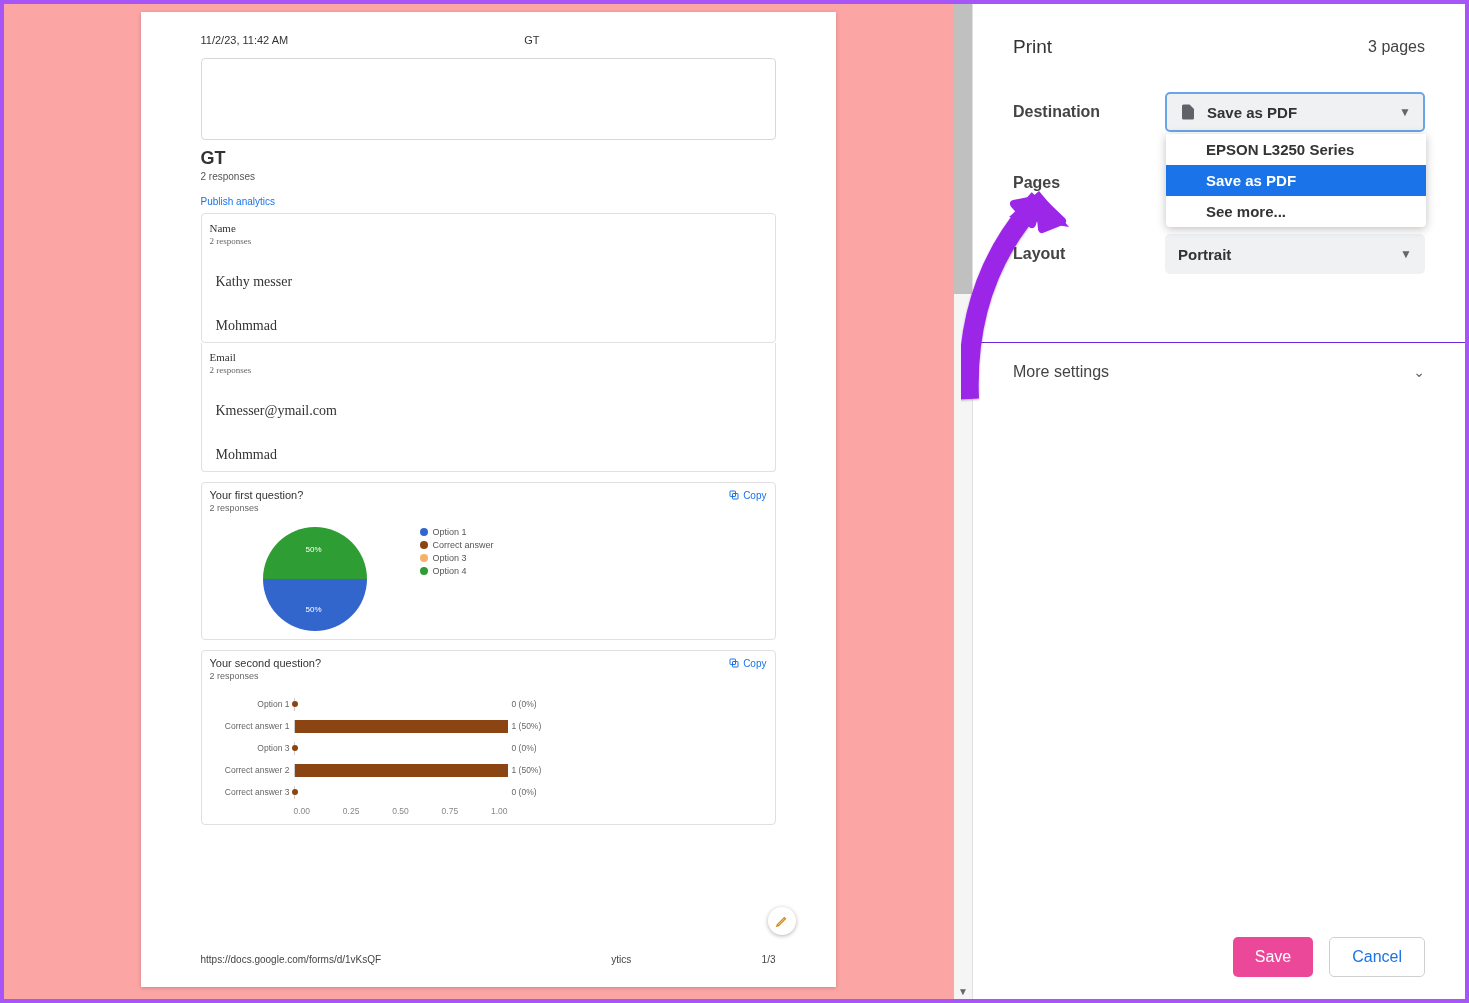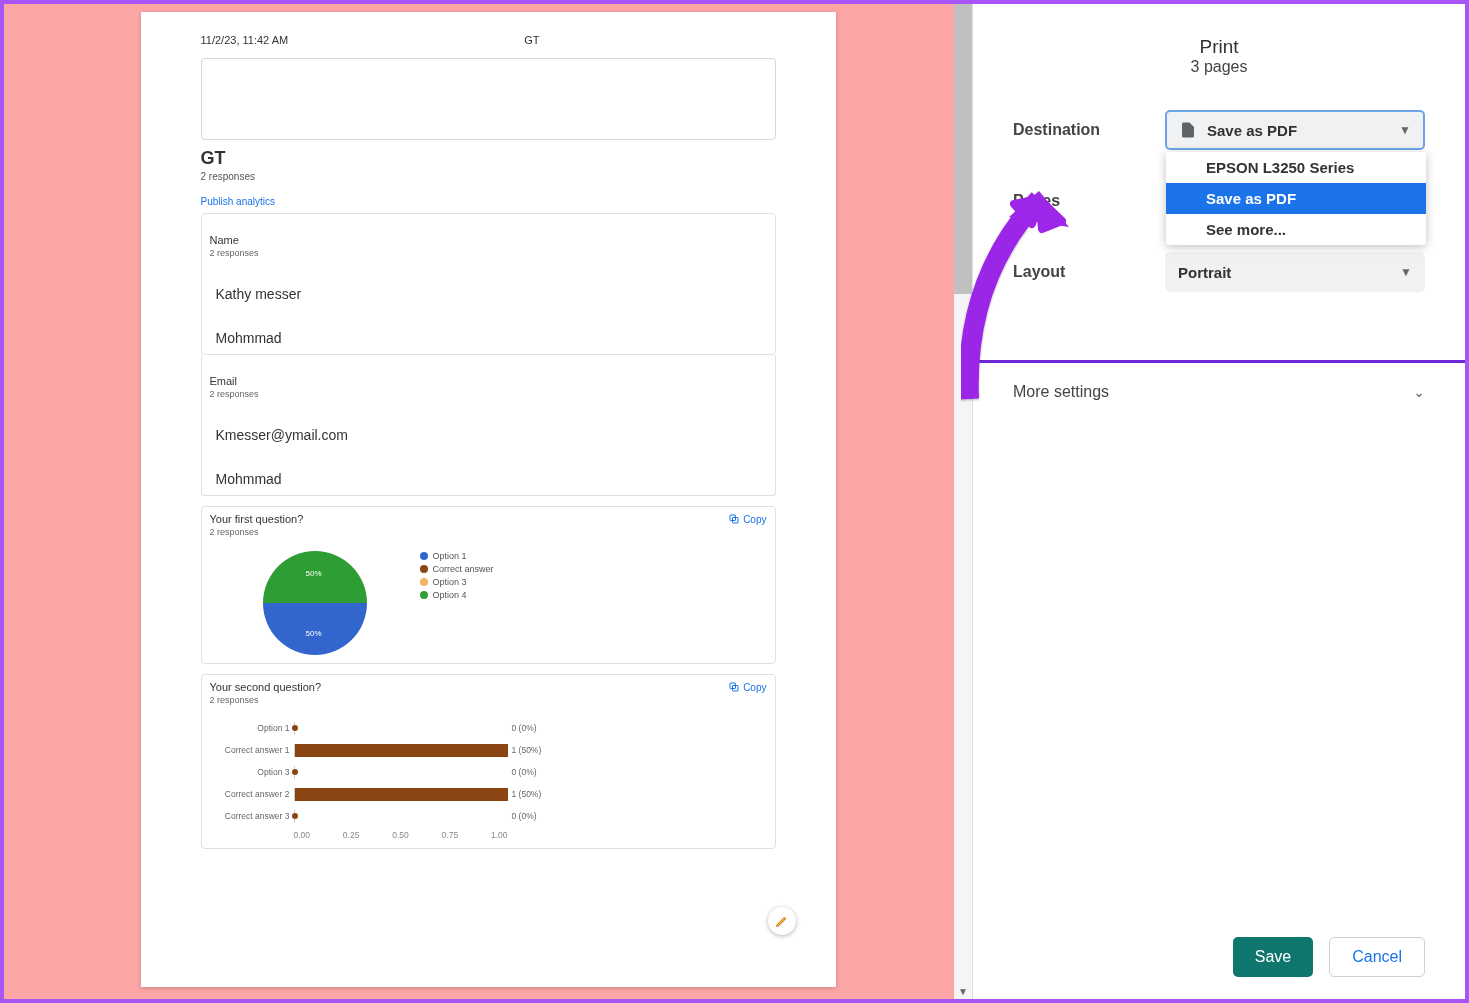--- a/index.html
+++ b/index.html
@@ -11,21 +11,21 @@
 .scrollbar-arrow-up { position: absolute; top: 2px; left: 4px; font-size: 10px; color: #666; }
 .scrollbar-arrow-down { position: absolute; bottom: 2px; left: 4px; font-size: 10px; color: #666; }
 .page { width: 695px; height: 975px; background: #fff; box-shadow: 0 1px 4px rgba(0,0,0,.2); position: relative; padding: 22px 60px; font-size: 11px; color: #333; }
 .page-header { display: flex; justify-content: space-between; font-size: 11px; color: #333; }
 .page-title-top { font-size: 11px; }
 .doc-body { margin-top: 12px; }
 .blank-box { border: 1px solid #d8d8d8; border-radius: 4px; height: 82px; }
 .doc-title { font-size: 18px; font-weight: bold; margin-top: 8px; }
 .resp-count { font-size: 10px; color: #555; margin-top: 2px; }
 .publish-link { color: #1a73e8; font-size: 10px; margin-top: 14px; display: block; }
-.section { border: 1px solid #e0e0e0; border-radius: 4px; margin-top: 6px; padding: 20px 8px 8px 8px; }
+.section { border: 1px solid #e0e0e0; border-radius: 4px; margin-top: 6px; padding: 8px 8px 8px 8px; font-family: Liberation Serif, serif; }
 .section-nb { border-top: none; border-radius: 0 0 4px 4px; margin-top: 0;}
 .sec-label { font-size: 11px; color: #333; }
 .sec-sub { font-size: 9px; color: #666; margin-top: 2px; }
 .resp-item { font-size: 14px; color: #333; margin-top: 28px; margin-left: 6px; }
 .quiz-title { font-weight: bold; font-size: 11px; padding: 8px 6px; }
 .q-section { border: 1px solid #e0e0e0; border-radius: 4px; margin-top: 10px; padding: 6px 8px 8px 8px; position: relative; }
 .q-header { display: flex; justify-content: space-between; align-items: center; }
 .q-title { font-size: 11px; color: #333; }
 .copy-btn { color: #1a73e8; font-size: 10px; display: flex; align-items: center; gap: 3px; }
 .copy-icon { width: 12px; height: 12px; }
@@ -39,40 +39,40 @@
 .bar-label { width: 84px; text-align: right; font-size: 8.5px; color: #666; padding-right: 4px; }
 .bar-track { width: 214px; height: 13px; background: #fff; position: relative; border-left: 1px solid #ccc; }
 .bar-fill { height: 100%; background: #8b4513; position: absolute; left: 0; top: 0; }
 .bar-dot { width: 6px; height: 6px; background: #8b4513; border-radius: 50%; position: absolute; left: -3px; top: 3.5px; }
 .bar-value { font-size: 8.5px; color: #666; margin-left: 4px; }
 .bar-axis { display: flex; margin-left: 84px; width: 214px; justify-content: space-between; font-size: 8.5px; color: #888; margin-top: 3px; }
 .page-footer { position: absolute; bottom: 22px; left: 60px; right: 60px; display: flex; justify-content: space-between; font-size: 10px; color: #444; }
 .fab { position: absolute; bottom: 52px; right: 40px; width: 28px; height: 28px; background: #fff; border-radius: 50%; box-shadow: 0 1px 4px rgba(0,0,0,.3); display: flex; align-items: center; justify-content: center; }
 .print-panel { width: 493px; background: #fff; display: flex; flex-direction: column; border-left: 1px solid #e0e0e0; }
 .panel-top { padding: 32px 40px 18px 40px; }
-.panel-header { display: flex; justify-content: space-between; align-items: center; margin-bottom: 34px; flex-direction: column; }
+.panel-header { display: flex; justify-content: space-between; align-items: center; margin-bottom: 34px; }
 .panel-title { font-size: 19px; color: #333; }
 .page-count { font-size: 16px; color: #444; font-weight: 500; }
 .setting-row { display: flex; align-items: center; margin-bottom: 42px; font-weight: bold; }
 .setting-label { width: 170px; font-size: 16px; color: #444; }
 .setting-control { flex: 1; }
 .select-box { width: 260px; height: 40px; background: #f0f1f3; border: 2px solid #6ba5e8; border-radius: 5px; display: flex; align-items: center; padding: 0 12px; position: relative; cursor: pointer; }
 .select-box.plain { border: 1px solid transparent; }
 .select-icon { width: 18px; height: 18px; margin-right: 10px; }
 .select-text { flex: 1; font-size: 15px; color: #333; }
 .select-arrow { font-size: 12px; color: #666; }
 .dropdown-menu { position: absolute; top: 40px; left: -1px; width: 260px; background: #fff; box-shadow: 0 2px 10px rgba(0,0,0,.25); border-radius: 0 0 4px 4px; z-index: 10; overflow: hidden; }
 .dropdown-item { padding: 7px 14px 7px 40px; font-size: 15px; color: #333; cursor: pointer; }
 .dropdown-item.selected { background: #1a73e8; color: #fff; }
-.more-settings { border-top: 3px solid #6d28d9; padding: 20px 40px; display: flex; justify-content: space-between; align-items: center; cursor: pointer; margin-top: 8px; }
+.more-settings { border-top: 1px solid #6d28d9; padding: 20px 40px; display: flex; justify-content: space-between; align-items: center; cursor: pointer; margin-top: 8px; }
 .more-label { font-size: 16px; color: #444; }
 .more-arrow { font-size: 14px; color: #666; }
 .panel-footer { margin-top: auto; padding: 22px 40px; display: flex; justify-content: flex-end; gap: 16px; }
 .btn { padding: 10px 22px; font-size: 16px; border-radius: 5px; border: none; cursor: pointer; }
-.btn-primary { background: #0f766e; color: #fff; }
+.btn-primary { background: #ec4899; color: #fff; }
 .btn-secondary { background: #fff; color: #1a73e8; border: 1px solid #d0d0d0; }
 .arrow-annotation { position: absolute; left: 910px; top: 145px; pointer-events: none; z-index: 20; }
 .pie-svg { width: 104px; height: 104px; }
 .pie-label { position: absolute; color: #fff; font-size: 8px; }
 </style>
 </head>
 <body>
 
 <div class="main">
   <div class="preview-area">
@@ -201,20 +201,24 @@
           </div>
         </div>
       </div>
 
       <div class="fab">
         <svg width="14" height="14" viewBox="0 0 24 24" fill="none" stroke="#d68500" stroke-width="2">
             <path d="M3 21l3-1 12-12-2-2L4 18l-1 3z"></path>
           </svg>
       </div>
 
+      <div class="page-footer">
+        <span><span>https://docs.google.com/forms/d/1vKsQF</span><span style="display:inline-block;width:230px"></span><span>ytics</span></span>
+        <span>1/3</span>
+      </div>
     </div>
     <div class="scrollbar-v">
       <span class="scrollbar-arrow-up">▲</span>
       <div class="scrollbar-thumb"></div>
       <span class="scrollbar-arrow-down">▼</span>
     </div>
   </div>
 
   <div class="print-panel">
     <div class="panel-top">

